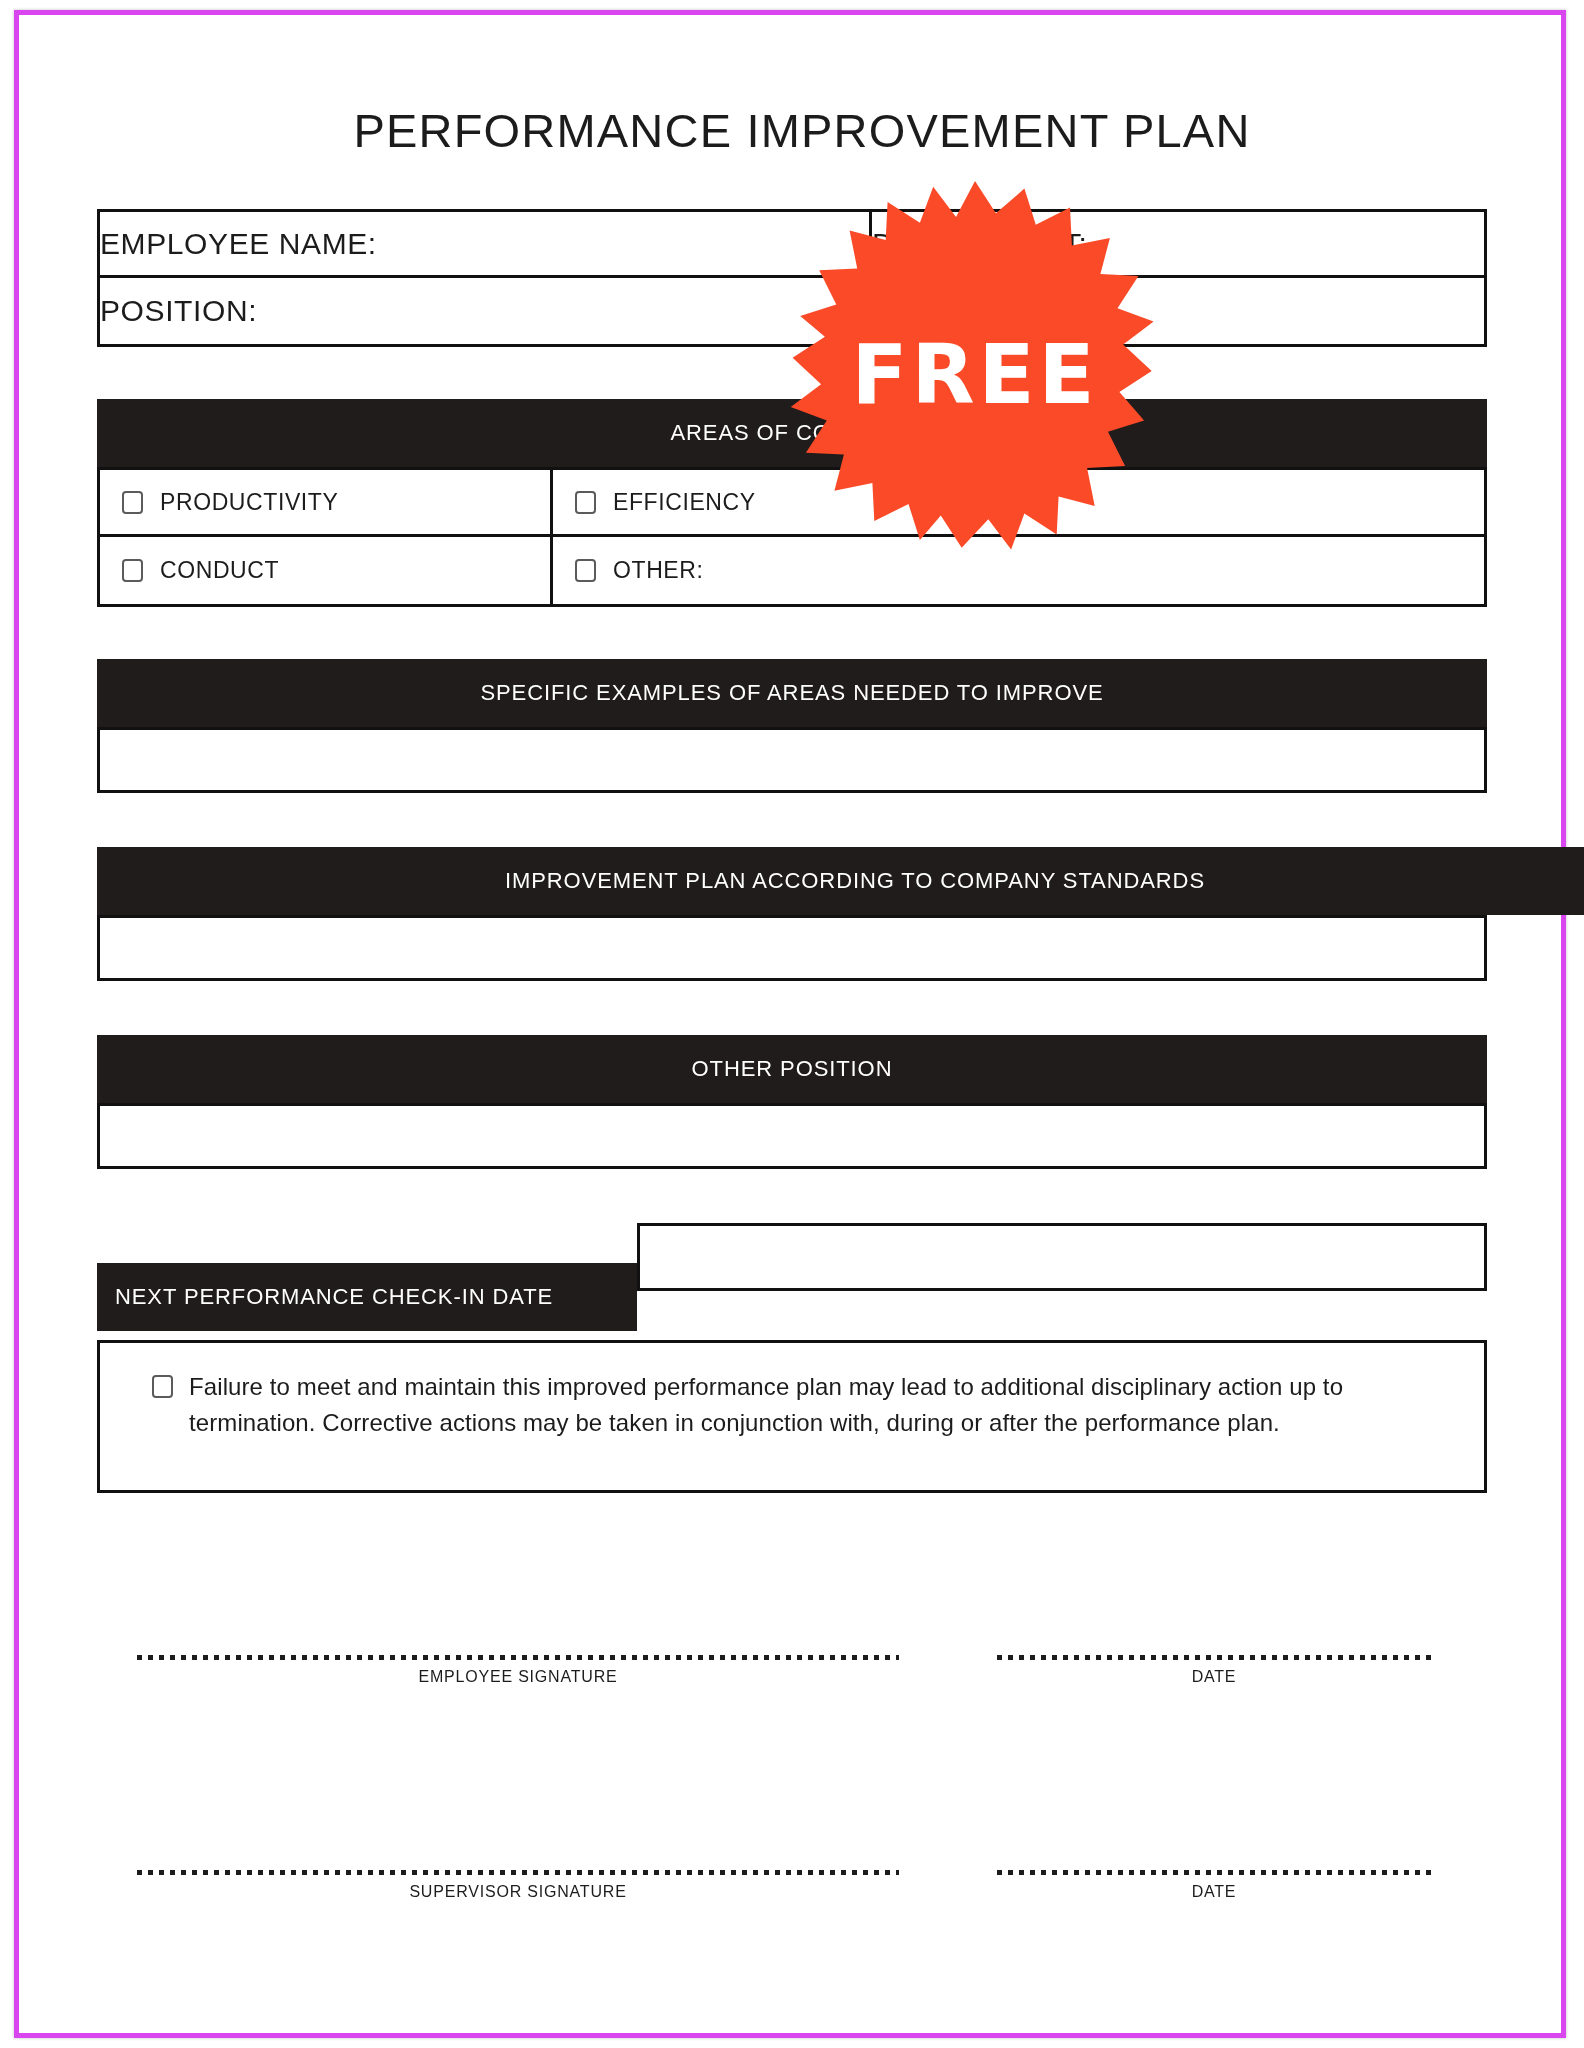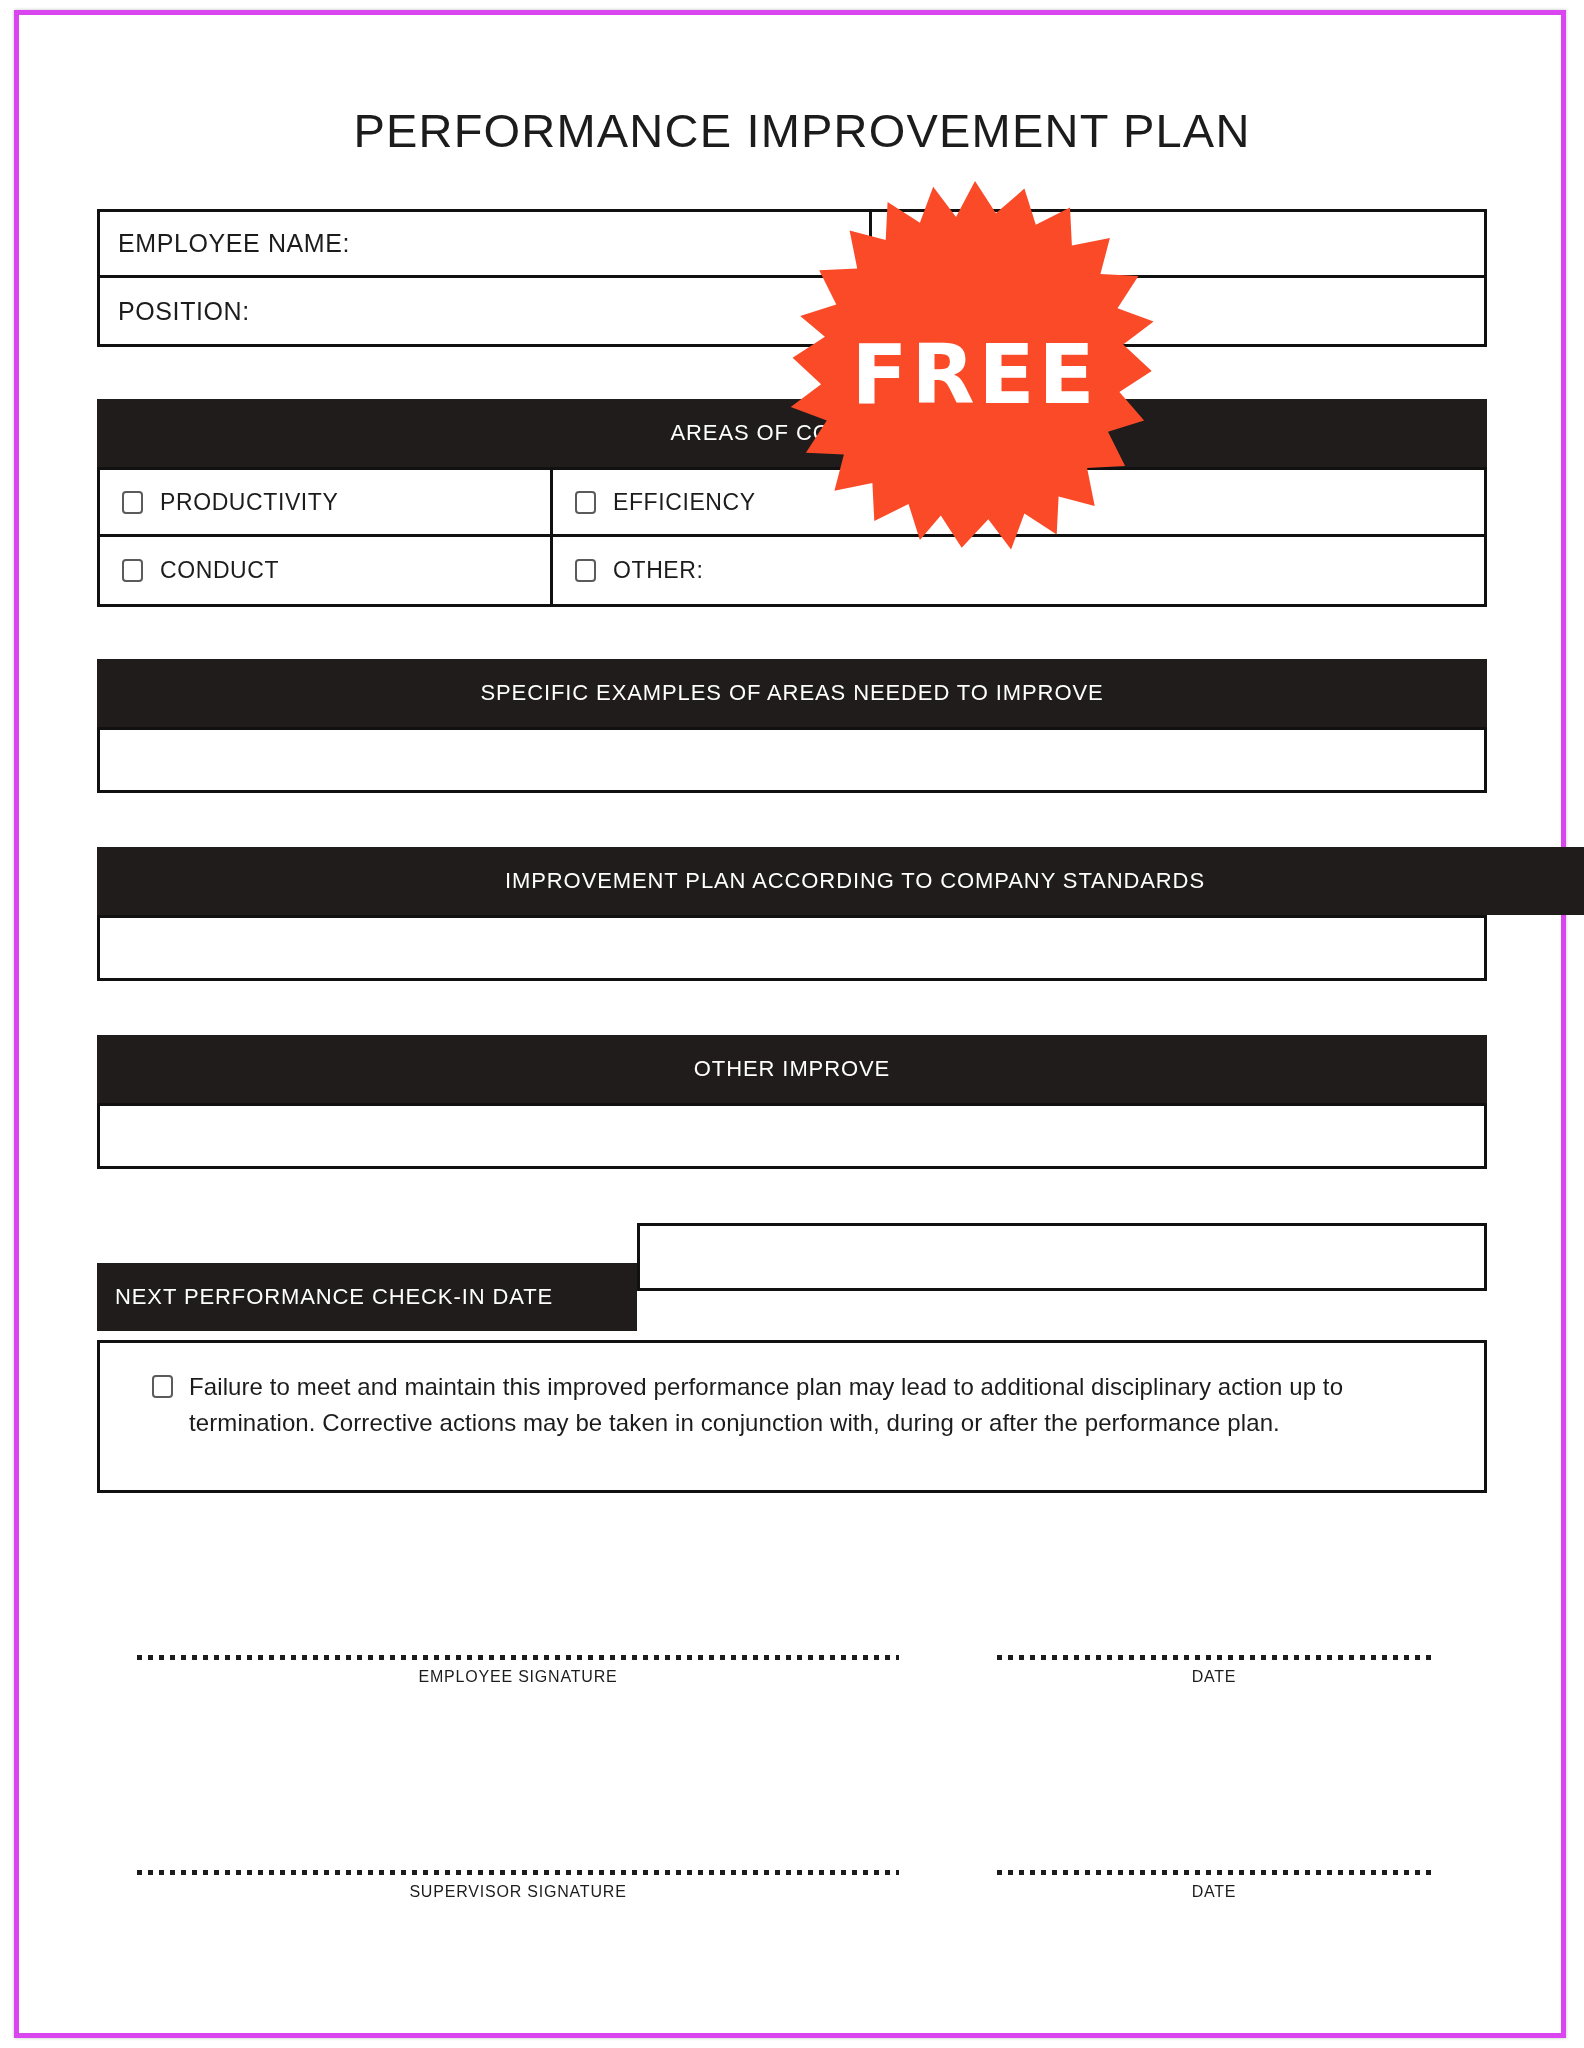--- a/index.html
+++ b/index.html
@@ -71,26 +71,26 @@
     align-items: center;
     justify-content: center;
     box-sizing: border-box;
   }
   .hdr-bar.left {
     justify-content: flex-start;
     padding-left: 18px;
     margin-top: 40px;
   }
   .cell-label {
-    font-size: 25px;
+    font-size: 30px;
     color: #1c1c1c;
     letter-spacing: 0.6px;
     display: flex;
     align-items: center;
-    padding-left: 18px;
+    padding-left: 0;
     box-sizing: border-box;
   }
   .write-area {
     background: #ffffff;
     box-sizing: border-box;
   }
 
   
   .cbx {
     display: inline-block;
@@ -231,21 +231,21 @@
         </div>
       </div>
     </div>
 
     <div class="blk hdr-bar" style="left:0px; top:644px; width:1390px; height:68px;">SPECIFIC EXAMPLES OF AREAS NEEDED TO IMPROVE</div>
     <div class="blk bordered write-area" style="left:0px; top:712px; width:1390px; height:66px;"></div>
 
     <div class="blk hdr-bar" style="left:0px; top:832px; width:1516px; height:68px;">IMPROVEMENT PLAN ACCORDING TO COMPANY STANDARDS</div>
     <div class="blk bordered write-area" style="left:0px; top:900px; width:1390px; height:66px;"></div>
 
-    <div class="blk hdr-bar" style="left:0px; top:1020px; width:1390px; height:68px;">OTHER IMPROVE</div>
+    <div class="blk hdr-bar" style="left:0px; top:1020px; width:1390px; height:68px;">OTHER POSITION</div>
     <div class="blk bordered write-area" style="left:0px; top:1088px; width:1390px; height:66px;"></div>
 
     <div class="blk" style="left:0px; top:1208px; width:1390px; height:68px;">
       <div class="blk hdr-bar left" style="left:0px; top:0px; width:540px; height:68px;">NEXT PERFORMANCE CHECK-IN DATE</div>
       <div class="blk bordered write-area" style="left:540px; top:0px; width:850px; height:68px;"></div>
     </div>
 
     <div class="blk bordered" style="left:0px; top:1325px; width:1390px; height:153px;">
       <div class="disclaimer-inner">
         <span class="cbx"></span>

